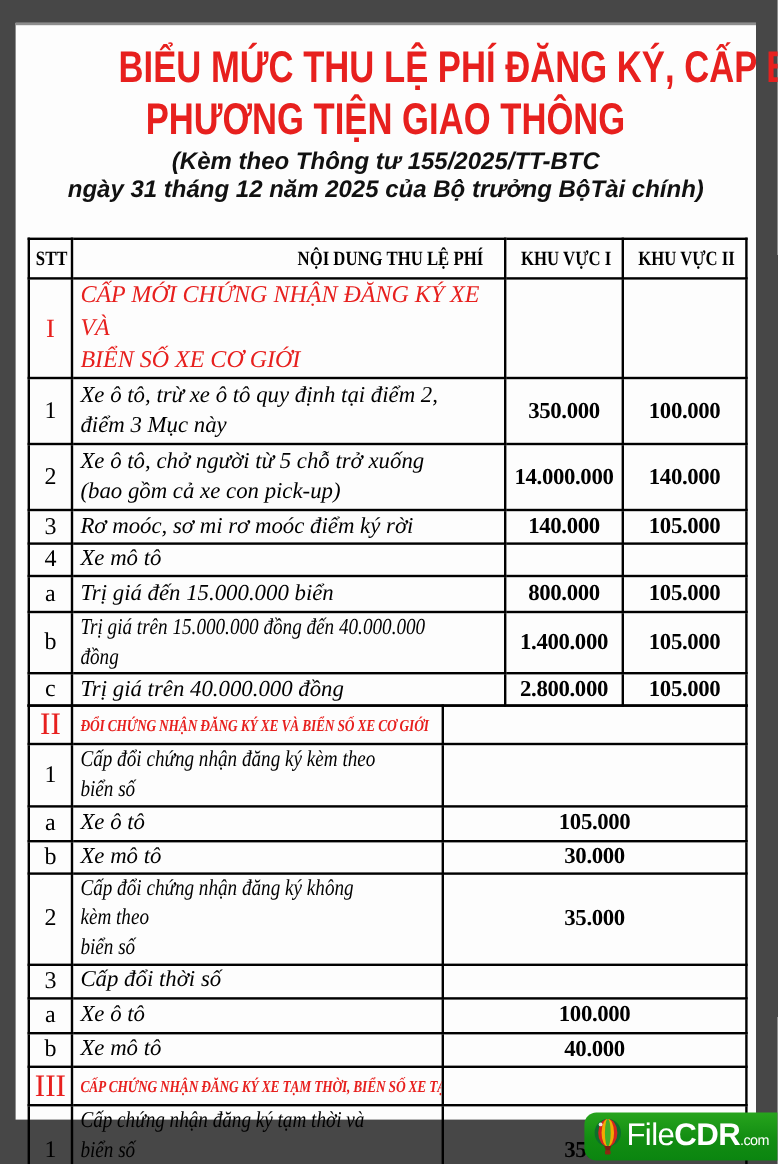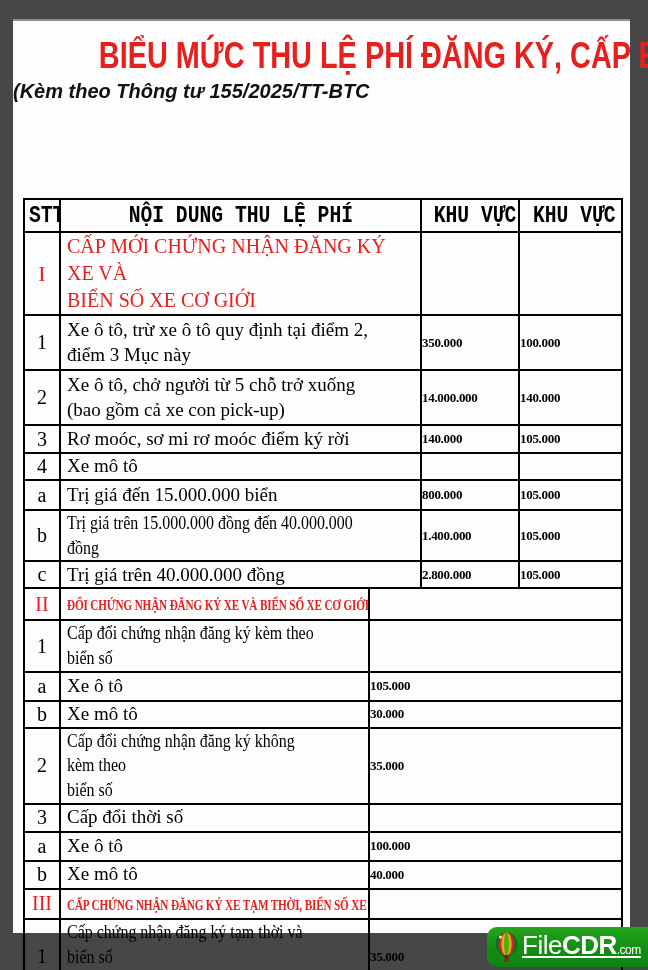--- a/index.html
+++ b/index.html
@@ -19,77 +19,79 @@
   }
   
   .title{margin-top:13px;text-align:center;color:#e7201e;}
   .title-line{
     font-family:"Liberation Sans","DejaVu Sans",sans-serif;
     font-weight:700;font-size:37px;line-height:44px;
     white-space:nowrap;
   }
   .cond-xl{display:inline-block;transform:scaleX(0.78);transform-origin:50% 50%;}
   .subtitle{
-    margin-top:2px;text-align:left;color:#111;
+    margin-top:2px;text-align:center;color:#111;
     font-family:"Liberation Sans","DejaVu Sans",sans-serif;
     font-style:italic;font-weight:700;
     font-size:20px;line-height:23px;white-space:nowrap;
   }
   
   .tblwrap{position:absolute;left:10px;top:177px;width:598px;}
   table{border-collapse:collapse;table-layout:fixed;width:598px;}
   table.t2{margin-top:-2px;}
   td{border:2px solid #000;padding:0 4px;vertical-align:middle;overflow:hidden;}
   td.hdr{
-    font-family:Liberation Mono, monospace;
-    font-weight:700;font-size:24px;text-align:center;padding:0;
+    font-family:Liberation Serif, serif;
+    font-weight:700;font-size:17px;text-align:right;padding:0;
     white-space:nowrap;
   }
   .cond{display:inline-block;transform:scaleX(0.82);transform-origin:50% 50%;white-space:nowrap;}
   td.stt{text-align:center;font-size:20px;padding:0;}
-  td.label{font-size:19px;padding-left:6px;}
+  td.label{font-size:19px;padding-left:6px;font-style:italic;}
   .labtext{white-space:pre-line;display:inline-block;line-height:1.3;}
   .squeeze{transform:scaleX(0.84);transform-origin:0 50%;white-space:pre-line;display:inline-block;line-height:1.3;}
-  td.val{font-weight:700;font-size:13px;letter-spacing:-0.3px;padding:0;}
+  td.val{font-weight:700;font-size:19px;text-align:center;letter-spacing:-0.3px;padding:0;}
   .red{color:#e7201e;}
   td.sec1-id{font-size:22px;}
   .sec1-title{font-size:20px;line-height:1.35;}
-  td.sec-id{font-size:20px;}
+  td.sec-id{font-size:26px;}
   .sec-small{
     font-weight:700;font-size:14px;letter-spacing:-0.2px;
     display:inline-block;transform:scaleX(0.8);transform-origin:0 50%;white-space:nowrap;
   }
   
   .logo{
     position:absolute;right:0;bottom:3px;
     width:161px;height:40px;
     background:linear-gradient(180deg,#27a41d 0%,#128d12 55%,#0b8510 100%);
     border-radius:10px 0 0 10px;
     display:flex;align-items:center;
     padding-left:7px;box-sizing:border-box;
     cursor:pointer;
   }
   .logo-text{
     font-family:"Liberation Sans","DejaVu Sans",sans-serif;
     color:#fff;font-size:26px;line-height:26px;white-space:nowrap;
-    margin-left:3px;letter-spacing:-0.5px;text-decoration:underline;
+    margin-left:3px;letter-spacing:-0.5px;
   }
   .logo-text .cdr{font-weight:700;}
   .logo-text .tld{font-size:12px;font-weight:400;}
 </style>
 </head>
 <body>
 
 <div class="page">
 
   <div class="title">
     <div class="title-line"><span class="cond-xl">BIỂU MỨC THU LỆ PHÍ ĐĂNG KÝ, CẤP BIỂN</span></div>
+    <div class="title-line"><span class="cond-xl">PHƯƠNG TIỆN GIAO THÔNG</span></div>
   </div>
   <div class="subtitle">
     <div>(Kèm theo Thông tư 155/2025/TT-BTC</div>
+    <div>ngày 31 tháng 12 năm 2025 của Bộ trưởng BộTài chính)</div>
   </div>
 
   <div class="tblwrap">
 
     <table class="t1">
       <colgroup>
           <col style="width:36px">
           <col style="width:361px">
           <col style="width:98px">
           <col style="width:103px">

